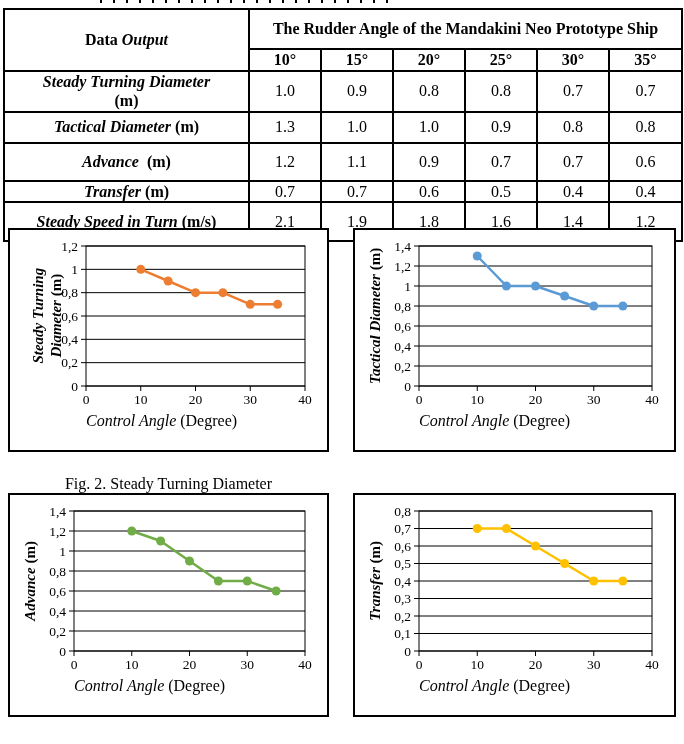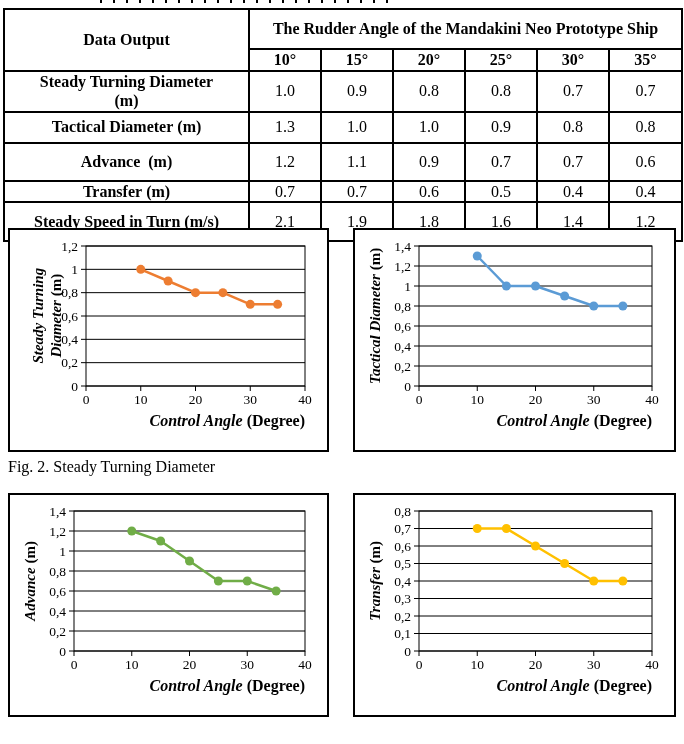--- a/index.html
+++ b/index.html
@@ -8,40 +8,40 @@
 
   
   .sliver{position:absolute;left:100px;top:0;width:288px;height:3px;
           background:repeating-linear-gradient(90deg,#000 0 2px,transparent 2px 13px)}
 
   
   table.data{border-collapse:collapse;table-layout:fixed;position:absolute;left:3px;top:8px;width:678px}
   table.data td{border:2px solid #000;text-align:center;vertical-align:middle;
                 padding:0 2px;font-size:16px;line-height:1.22;overflow:hidden}
   .b{font-weight:bold;font-style:normal}
-  .bi{font-weight:bold;}
+  .bi{font-weight:bold;font-style:italic}
   td.spanh{font-weight:bold;font-size:16.5px;line-height:1.25}
   td.corner{font-size:16.5px}
   tr.h2 td{font-weight:bold}
   span.labwrap{display:inline-block}
   span.labwrap.narrow{max-width:175px}
 
   
   .figure{position:absolute;width:321px;height:252px}
   .figure.r{width:323px}
   .chart-box{position:absolute;left:0;top:0;width:100%;height:224px;
              border:2px solid #000;box-sizing:border-box;background:#fff}
   .chart-box svg{position:absolute;left:0;top:0}
   svg text{font-family:"Liberation Serif","DejaVu Serif",serif;fill:#000}
   .ylab{position:absolute;transform:rotate(-90deg);font-weight:bold;font-style:italic;
         font-size:15px;text-align:center;line-height:1.18}
   .ylab .unit{font-style:normal}
-  .xtitle{position:absolute;font-weight:bold;font-size:16px;text-align:right;white-space:nowrap}
+  .xtitle{position:absolute;font-weight:normal;font-size:16px;text-align:left;white-space:nowrap}
   .xtitle .it{font-style:italic}
-  .caption{position:absolute;top:230px;left:0;right:0;font-size:16px}
+  .caption{position:absolute;top:247px;left:0;right:0;text-align:center;font-size:16px}
 </style>
 </head>
 <body>
 
 <div class="page">
 
   <div class="sliver"></div>
 
   <table class="data">
     <colgroup>

